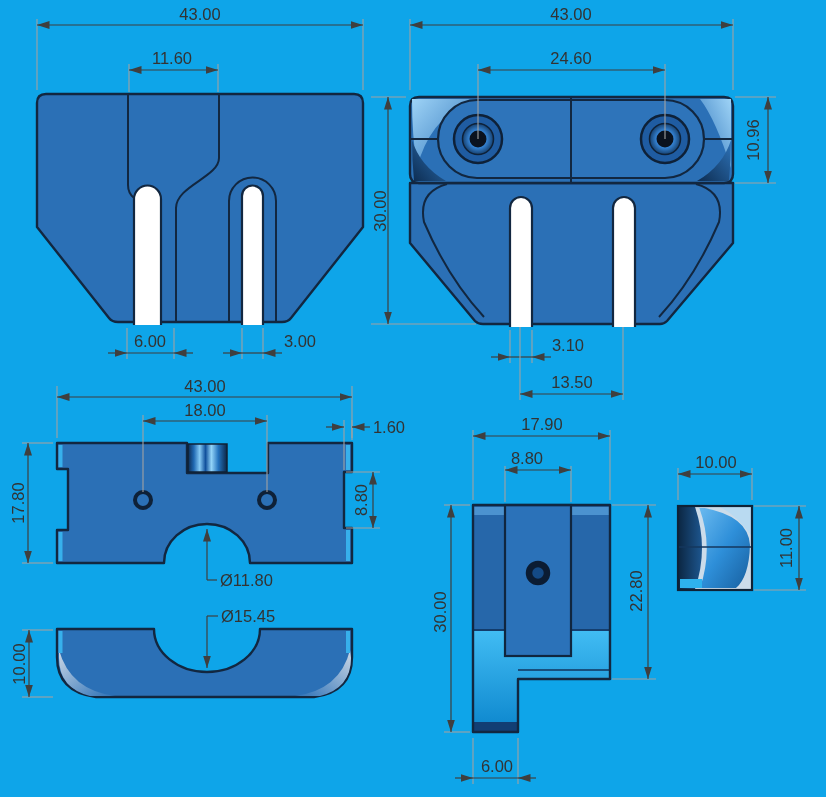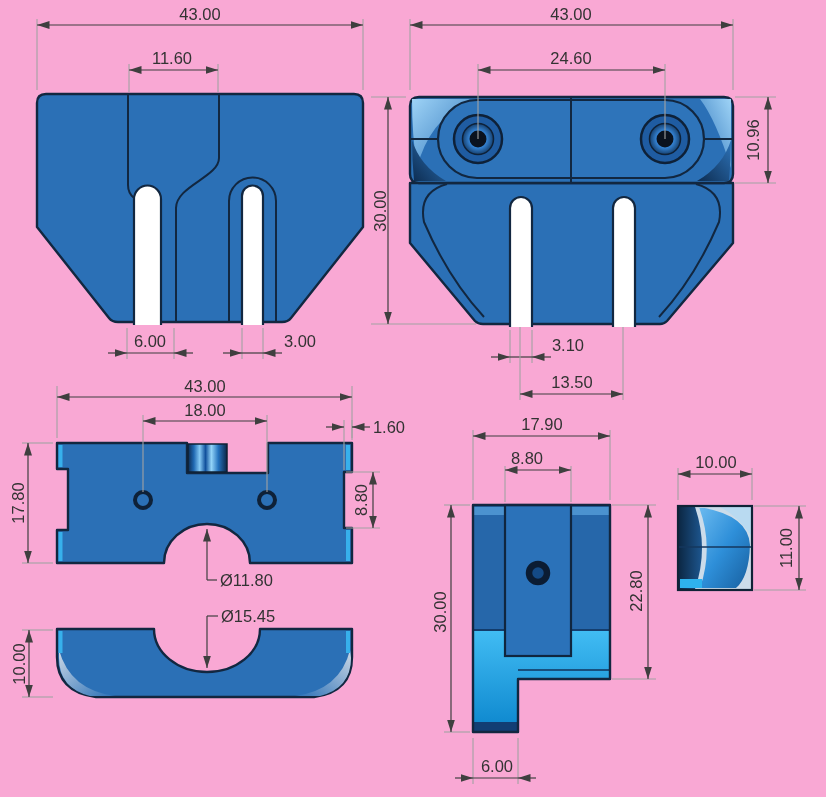--- a/index.html
+++ b/index.html
@@ -1,16 +1,16 @@
 <!DOCTYPE html>
 <html><head>
 <meta charset="utf-8">
 <style>
   html,body{margin:0;padding:0;background:#fff;}
-  .canvas{position:relative;width:826px;height:797px;background:#f9a8d4;overflow:hidden;
+  .canvas{position:relative;width:826px;height:797px;background:#0ea5e9;overflow:hidden;
           font-family:"Liberation Sans", sans-serif;}
   svg{display:block;}
   .dimtext{font-family:"Liberation Sans", sans-serif;font-size:16.5px;fill:#333333;}
   .outline{fill:none;stroke:#122740;stroke-width:2.4;stroke-linejoin:round;}
   .bodyfill{fill:#2b70b6;stroke:#122740;stroke-width:2.4;stroke-linejoin:round;}
   .innerline{fill:none;stroke:#122740;stroke-width:2;}
   .slot{fill:#ffffff;stroke:#122740;stroke-width:2.2;}
   .ext{stroke:#a2a2a2;stroke-width:1.1;fill:none;}
   .dim{stroke:#3f3f3f;stroke-width:1.2;fill:none;}
 </style>

